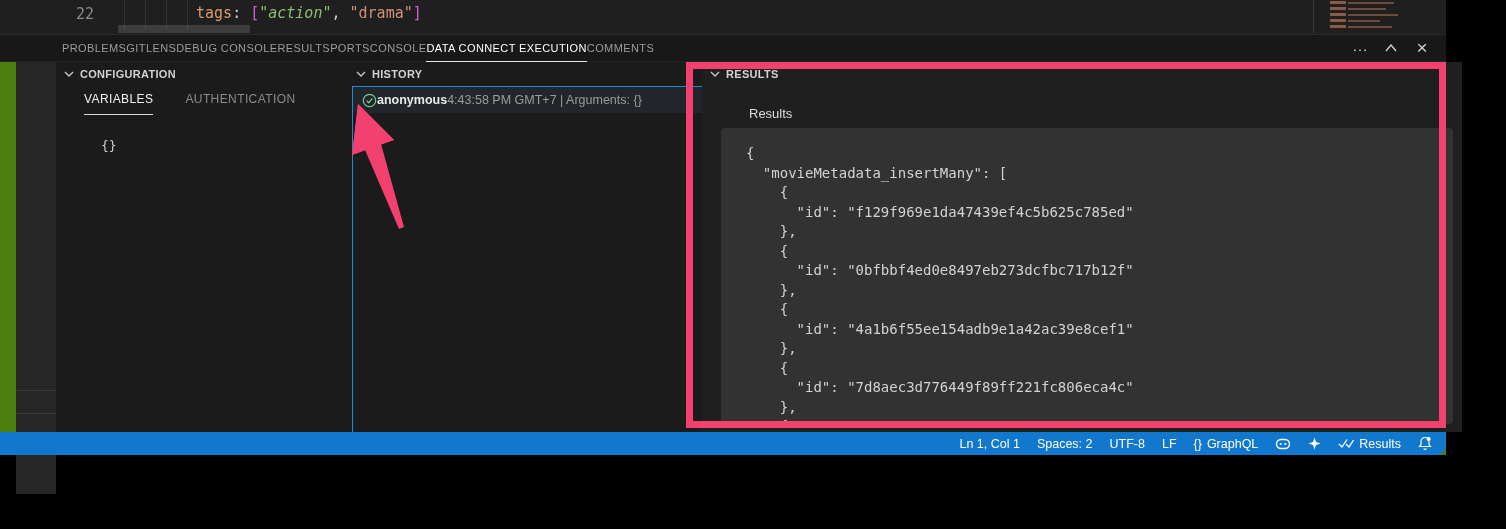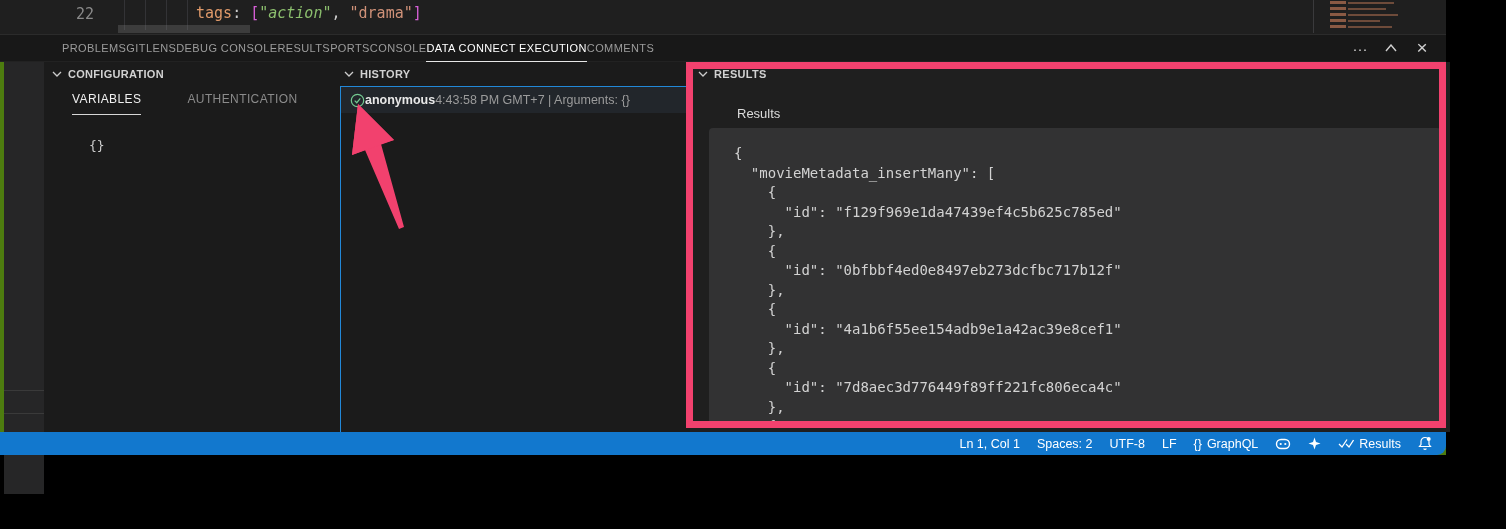--- a/index.html
+++ b/index.html
@@ -34,31 +34,31 @@
                 display:flex; align-items:center; padding-left:62px; }
   .ptab { font-size:11px; letter-spacing:.4px; color:#9c9c9c; cursor:pointer; line-height:26px;
           border-bottom:1.5px solid transparent; font-weight:400; }
   .ptab.active { color:#ffffff; border-bottom:1.5px solid #e7e7e7; }
   .panel-actions { position:absolute; right:16px; top:36px; display:flex; gap:15px; align-items:center;
                    color:#cfcfcf; height:24px; }
   .pa-icon { width:16px; height:16px; display:flex; align-items:center; justify-content:center;
              font-size:15px; color:#cfcfcf; cursor:pointer; }
 
   
-  .panel-body { position:absolute; left:4px; top:62px; width:1188px; height:370px; background:#1b1b1b;text-decoration:underline; }
+  .panel-body { position:absolute; left:16px; top:62px; width:1188px; height:370px; background:#1b1b1b;text-decoration:underline; }
   .left-rail { position:absolute; left:0; top:0; width:40px; height:432px; background:#262627; }
   .rail-sep { position:absolute; left:0; width:40px; height:1px; background:#3a3a3a; }
 
   .pane-header { position:absolute; top:0; height:24px; display:flex; align-items:center; gap:6px;
                  font-size:11px; font-weight:700; letter-spacing:.3px; color:#d2d2d2; }
   .chev { width:10px; height:10px; }
 
   
   .config-pane { position:absolute; left:40px; top:0; width:296px; height:370px; }
-  .cfg-tabs { position:absolute; left:28px; top:30px; display:flex; gap:46px; }
+  .cfg-tabs { position:absolute; left:28px; top:30px; display:flex; gap:32px; }
   .cfg-tab { font-size:12px; letter-spacing:.4px; color:#8b8b8b; padding-bottom:8px; cursor:pointer;
              border-bottom:1px solid transparent; }
   .cfg-tab.active { color:#f0f0f0; border-bottom:1px solid #d7d7d7; }
   .cfg-content { position:absolute; left:45px; top:76px; font-size:13px; color:#cccccc;
                  font-family:"DejaVu Sans Mono", monospace; }
 
   
   .history-pane { position:absolute; left:336px; top:0; width:350px; height:370px; }
   .history-list { position:absolute; left:0; top:24px; width:350px; height:346px;
                   border-top:1.5px solid #2288d8; border-left:1.5px solid #2288d8; }

